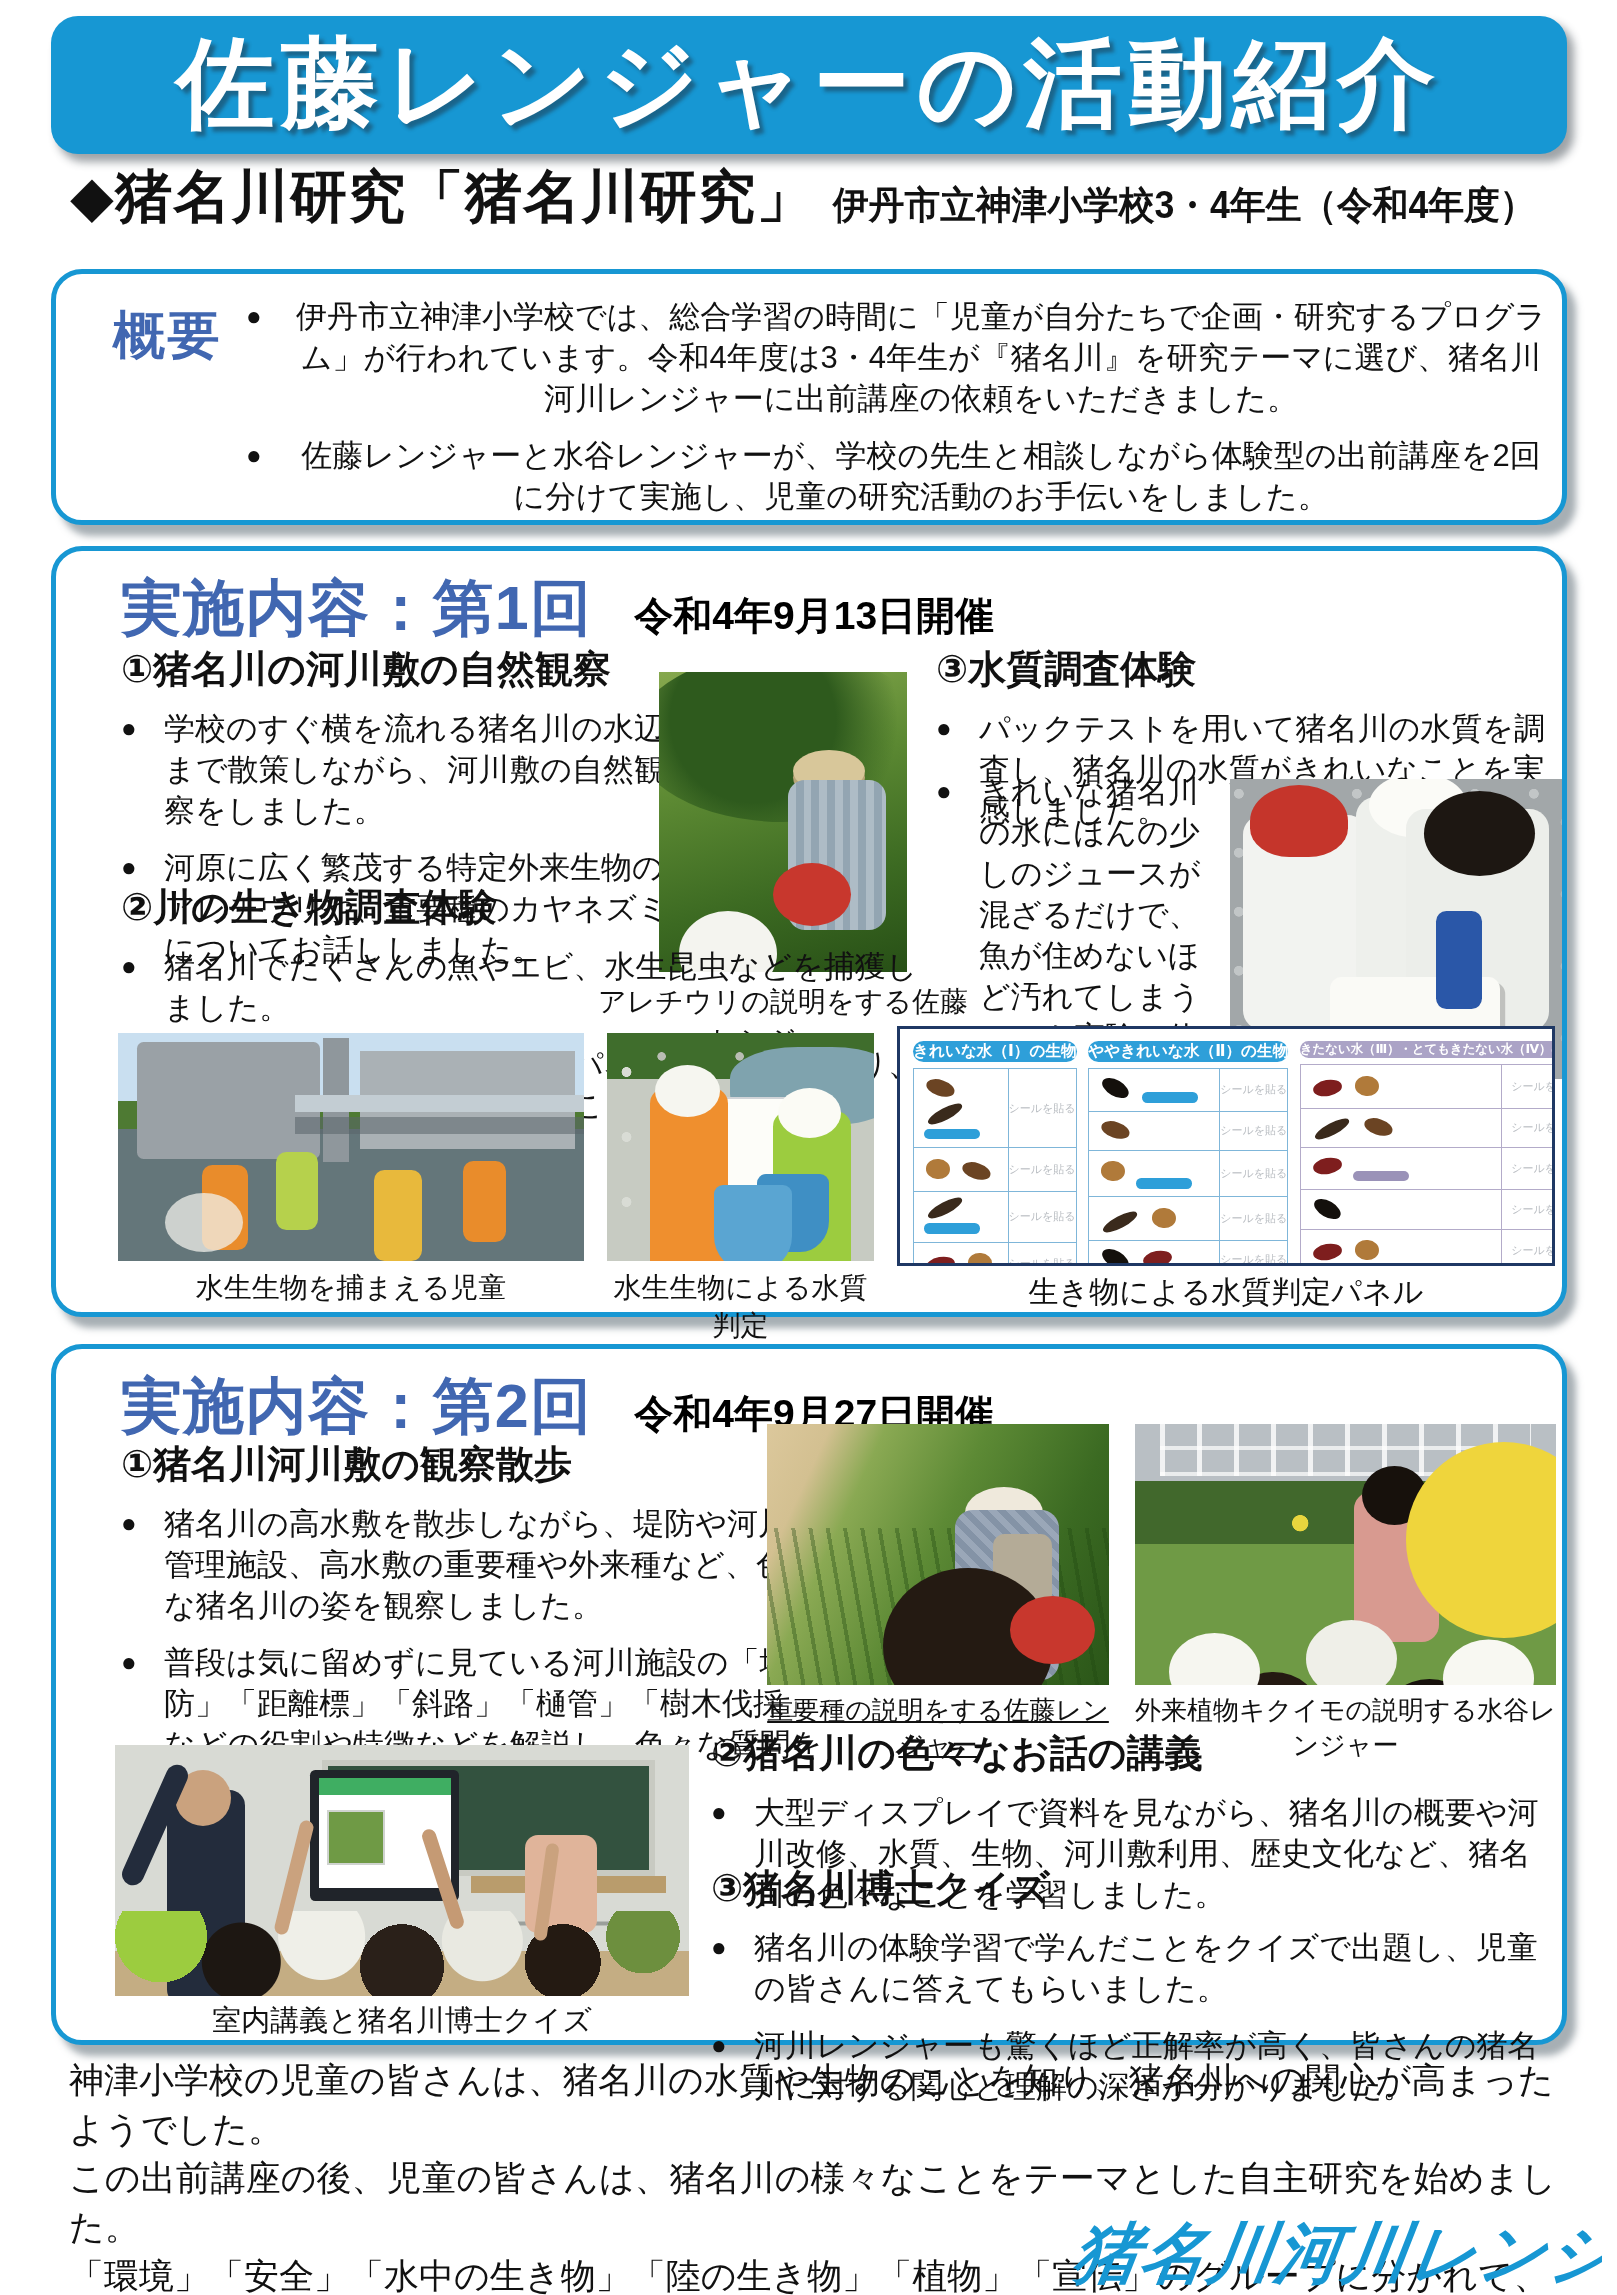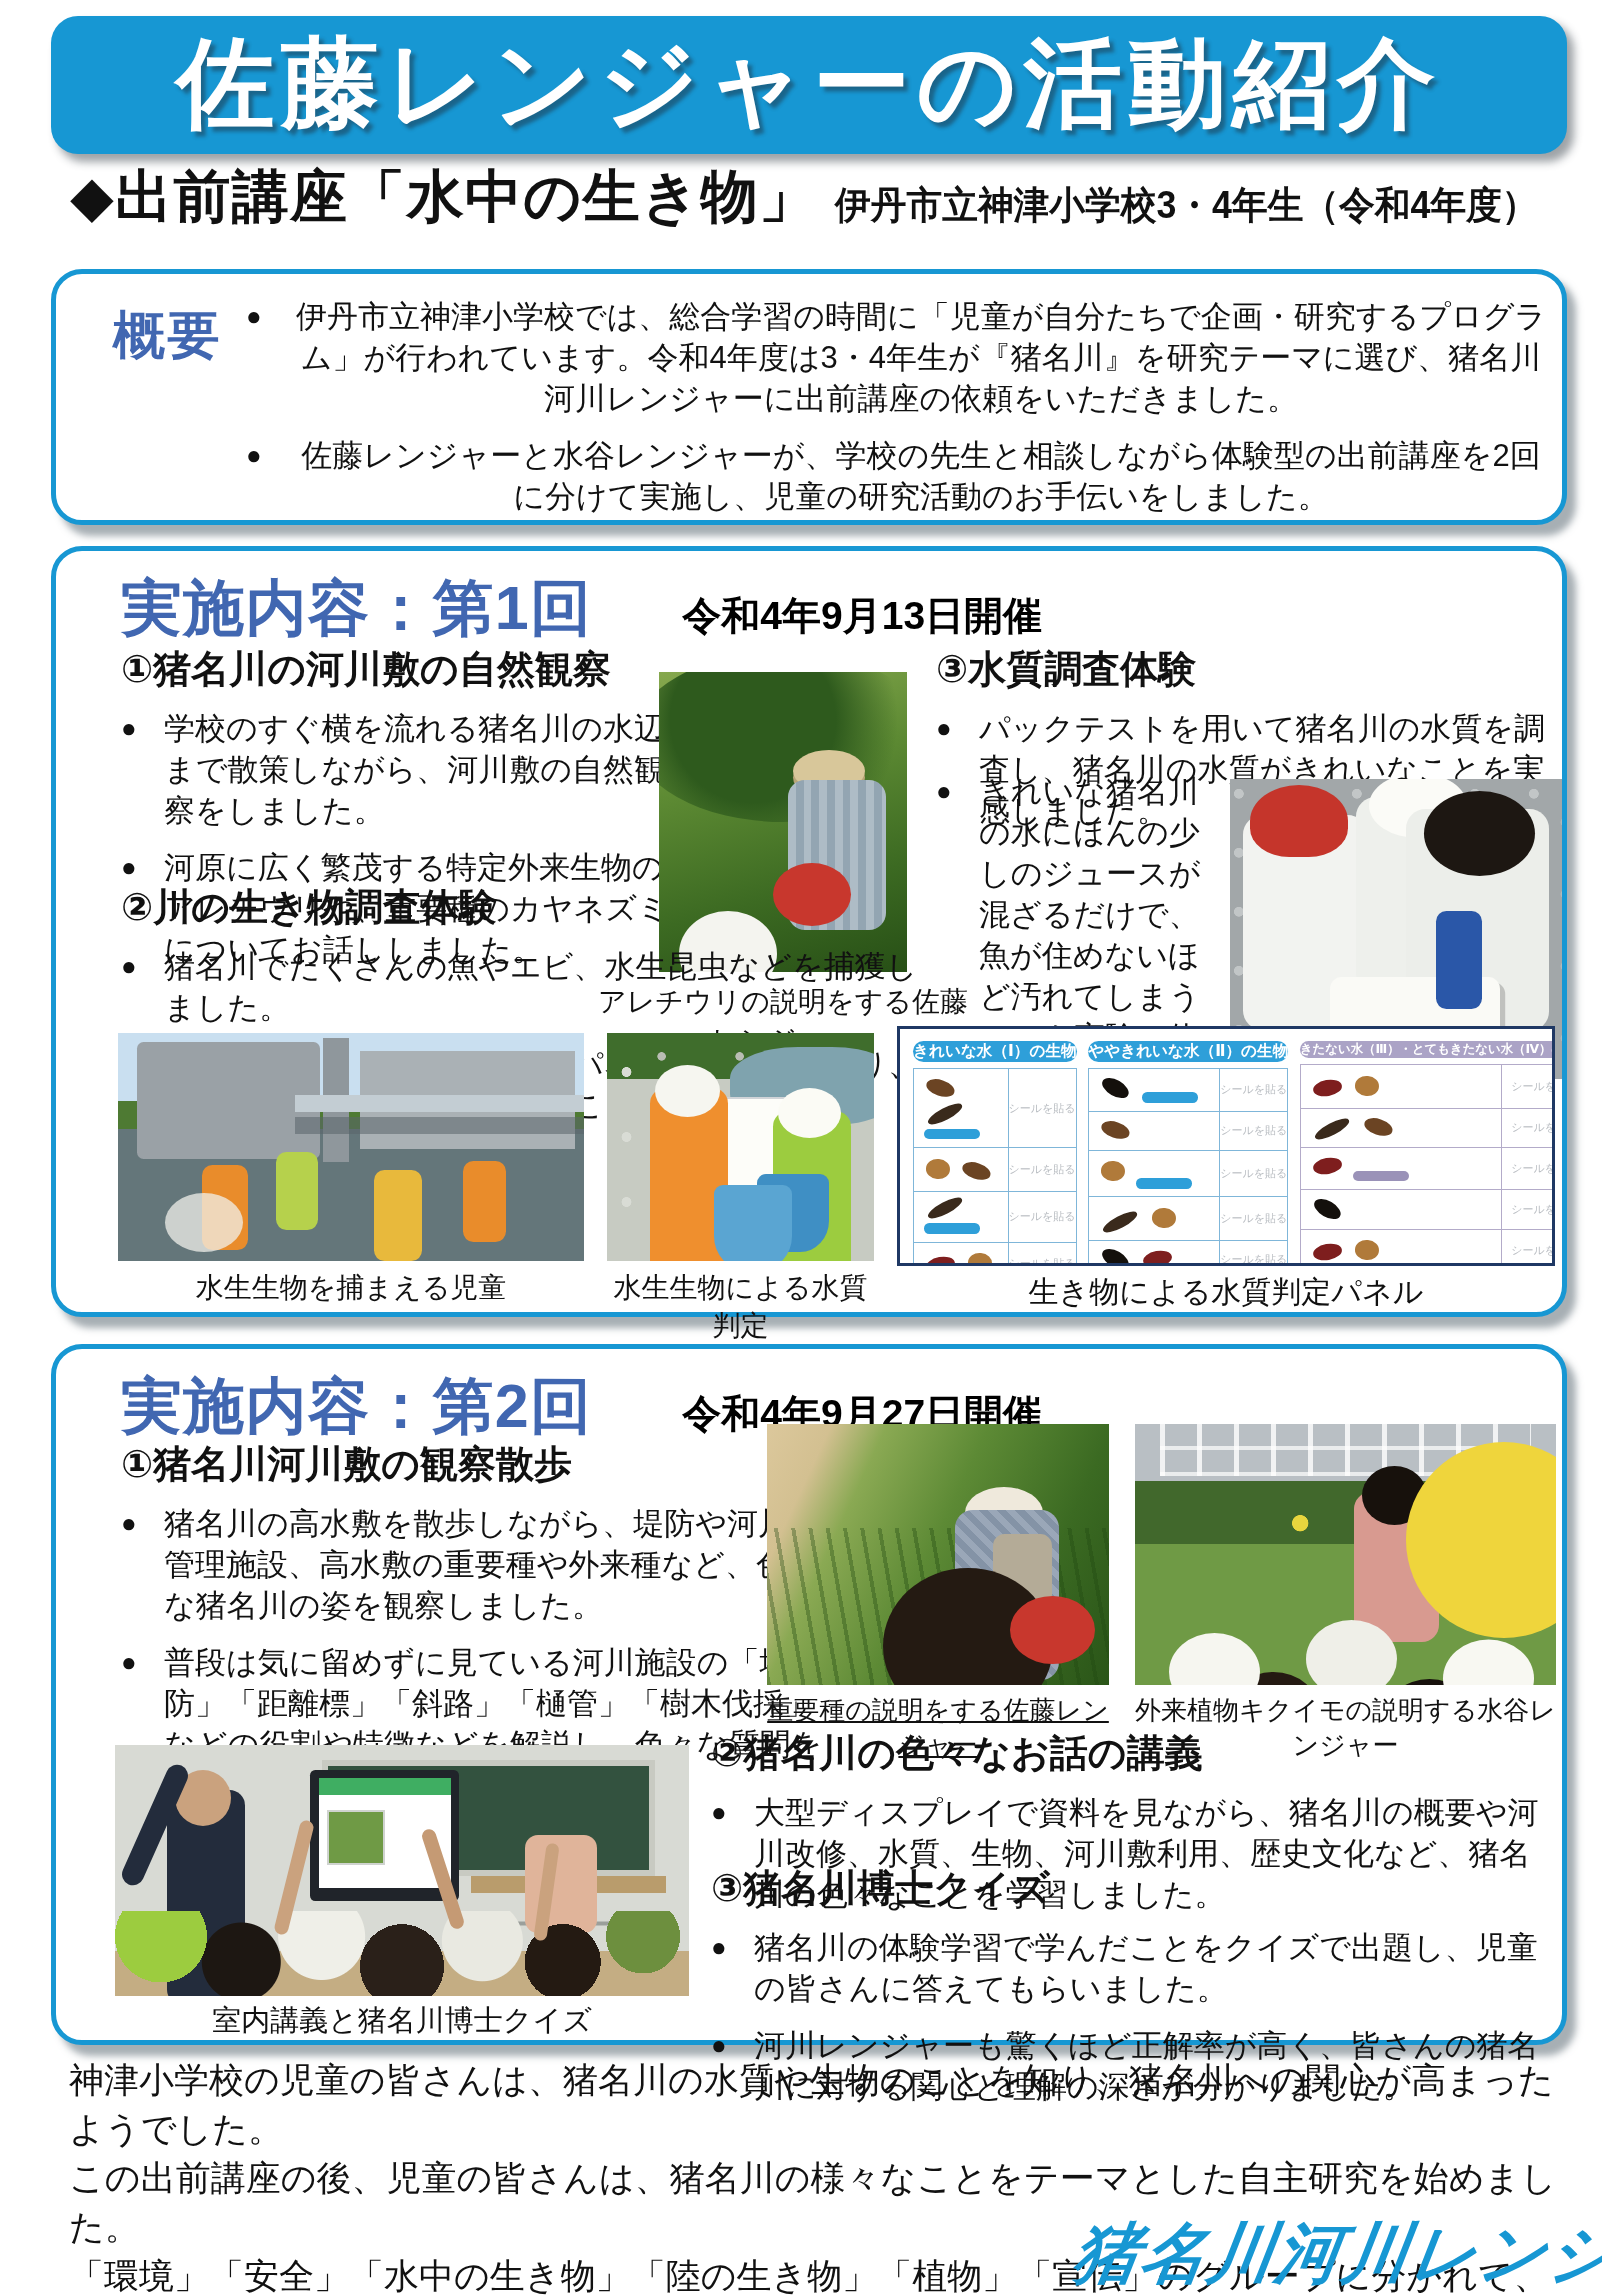--- a/index.html
+++ b/index.html
@@ -41,21 +41,21 @@
   .ov-label{position:absolute;left:57px;top:27px;font-size:52px;font-weight:800;color:var(--heading-blue);letter-spacing:2.6px;}
   .ov-list{position:absolute;left:190px;top:22px;width:1307px;text-align:center;}
 
   ul.blist{list-style:none;}
   ul.blist li{font-size:31px;line-height:41px;padding-left:43px;position:relative;margin-bottom:15.6px;}
   ul.blist li::before{content:"●";position:absolute;left:0;top:0;font-size:26px;}
 
   
   .box-head{position:absolute;left:65px;top:17px;display:flex;align-items:baseline;gap:42px;white-space:nowrap;}
   .box-head .bh-title{font-size:61px;font-weight:800;color:var(--heading-blue);letter-spacing:1.3px;}
-  .box-head .bh-date{font-size:39px;font-weight:600;color:#000;margin-left:48px;}
+  .box-head .bh-date{font-size:39px;font-weight:600;color:#000;}
 
   .sec-h{font-size:38px;font-weight:600;margin-bottom:13px;white-space:nowrap;}
 
   .abs{position:absolute;}
   .caption{font-size:28px;text-align:center;font-weight:500;}
 
   
   .photo{position:absolute;overflow:hidden;background:#888;}
   .photo i{position:absolute;display:block;}
 
@@ -193,21 +193,21 @@
 </head>
 <body>
 
 <div class="page">
 
   <div class="banner">
     <div class="banner-title">佐藤レンジャーの活動紹介</div>
   </div>
 
   <div class="subtitle">
-    <span class="subtitle-main">◆出前講座「水中の生き物」</span>
+    <span class="subtitle-main">◆猪名川研究「猪名川研究」</span>
     <span class="subtitle-sub">伊丹市立神津小学校3・4年生（令和4年度）</span>
   </div>
 
   <div class="box box-overview">
     <div class="ov-label">概要</div>
     <ul class="blist ov-list">
       <li>伊丹市立神津小学校では、総合学習の時間に「児童が自分たちで企画・研究するプログラム」が行われています。令和4年度は3・4年生が『猪名川』を研究テーマに選び、猪名川河川レンジャーに出前講座の依頼をいただきました。</li>
       <li>佐藤レンジャーと水谷レンジャーが、学校の先生と相談しながら体験型の出前講座を2回に分けて実施し、児童の研究活動のお手伝いをしました。</li>
     </ul>
   </div>

